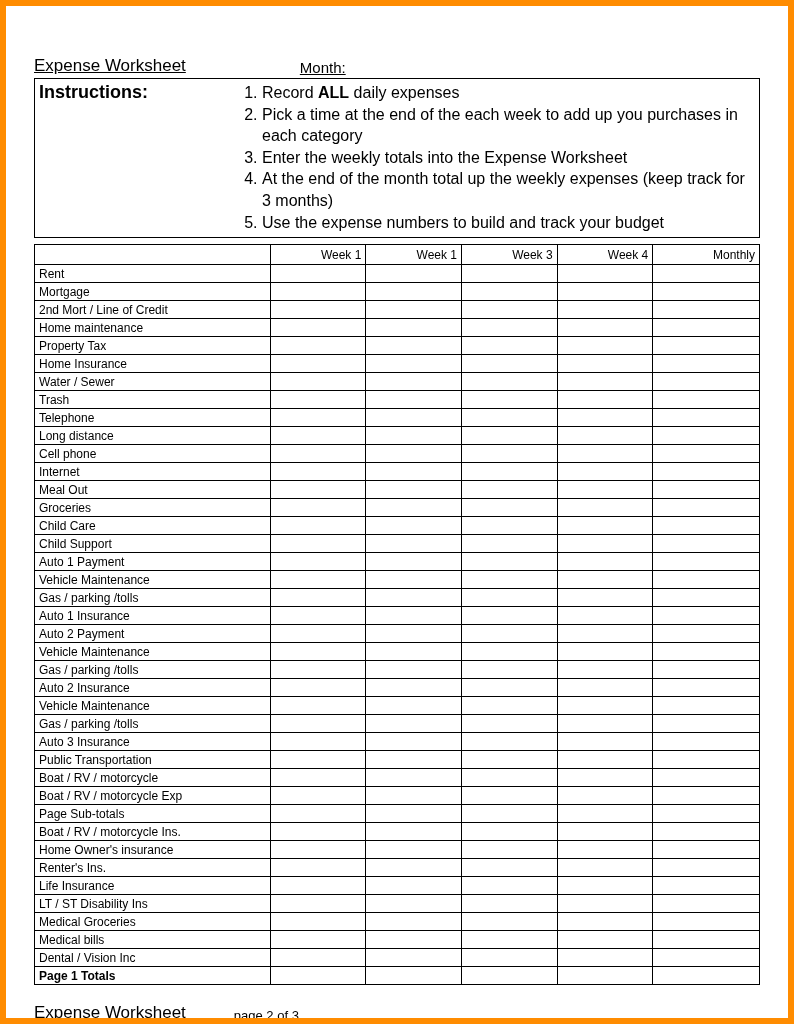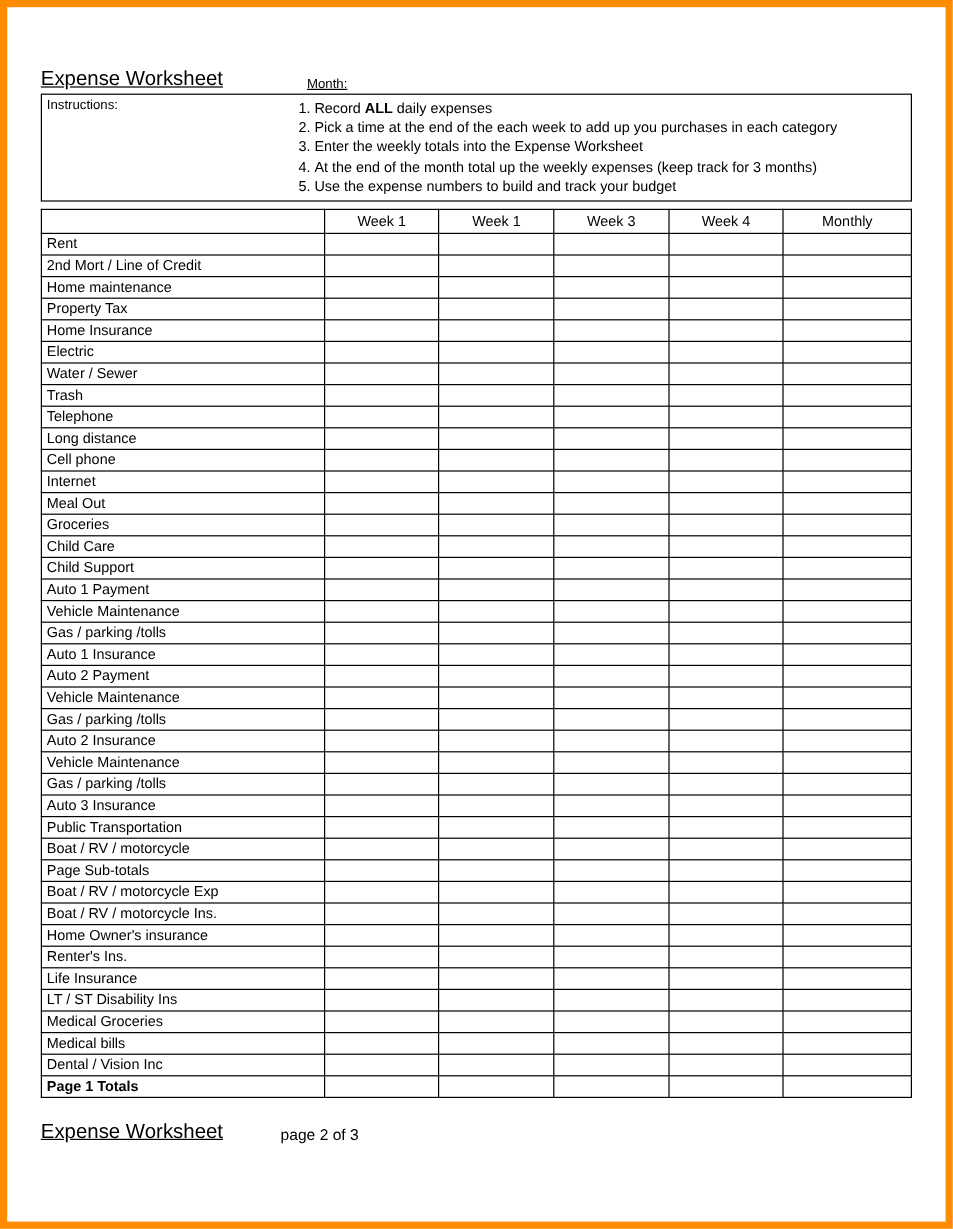--- a/index.html
+++ b/index.html
@@ -16,38 +16,38 @@
     display: flex;
     align-items: flex-end;
     margin-bottom: 2px;
   }
   .title {
     font-size: 17px;
     text-decoration: underline;
     white-space: nowrap;
   }
   .month-label {
-    font-size: 11px;
+    font-size: 15px;
     text-decoration: underline;
-    margin-left: 70px;
+    margin-left: 114px;
   }
   .instr-box {
     border: 1px solid #000;
     display: flex;
     padding: 3px 4px 4px 4px;
     margin-bottom: 6px;
   }
   .instr-label {
-    font-weight: normal;
-    font-size: 11px;
+    font-weight: bold;
+    font-size: 18px;
     width: 205px;
     flex-shrink: 0;
   }
   .instr-list {
-    font-size: 12px;
+    font-size: 16px;
     line-height: 1.35;
   }
   .instr-list ol {
     list-style: decimal;
     margin-left: 18px;
   }
   .bold { font-weight: bold; }
   table {
     width: 100%;
     border-collapse: collapse;
@@ -57,21 +57,21 @@
     border: 1px solid #000;
     padding: 1px 4px;
     height: 18px;
     text-align: left;
     vertical-align: middle;
     white-space: nowrap;
     overflow: hidden;
   }
   th {
     font-weight: normal;
-    text-align: center;
+    text-align: right;
     height: 20px;
   }
   .col-cat { width: 212px; }
   .col-w { width: 86px; }
   .col-m { width: 96px; }
   .totals-row td:first-child { font-weight: bold; }
   .footer {
     margin-top: 18px;
     display: flex;
     align-items: flex-end;
@@ -120,20 +120,28 @@
   <tbody id="tbody">
       <tr>
         <td>Rent</td>
         <td></td>
         <td></td>
         <td></td>
         <td></td>
         <td></td>
       </tr>
       <tr>
+        <td>Mortgage</td>
+        <td></td>
+        <td></td>
+        <td></td>
+        <td></td>
+        <td></td>
+      </tr>
+      <tr>
         <td>2nd Mort / Line of Credit</td>
         <td></td>
         <td></td>
         <td></td>
         <td></td>
         <td></td>
       </tr>
       <tr>
         <td>Home maintenance</td>
         <td></td>
@@ -152,28 +160,20 @@
       </tr>
       <tr>
         <td>Home Insurance</td>
         <td></td>
         <td></td>
         <td></td>
         <td></td>
         <td></td>
       </tr>
       <tr>
-        <td>Electric</td>
-        <td></td>
-        <td></td>
-        <td></td>
-        <td></td>
-        <td></td>
-      </tr>
-      <tr>
         <td>Water / Sewer</td>
         <td></td>
         <td></td>
         <td></td>
         <td></td>
         <td></td>
       </tr>
       <tr>
         <td>Trash</td>
         <td></td>
@@ -344,29 +344,29 @@
       </tr>
       <tr>
         <td>Boat / RV / motorcycle</td>
         <td></td>
         <td></td>
         <td></td>
         <td></td>
         <td></td>
       </tr>
       <tr>
+        <td>Boat / RV / motorcycle Exp</td>
+        <td></td>
+        <td></td>
+        <td></td>
+        <td></td>
+        <td></td>
+      </tr>
+      <tr>
         <td>Page Sub-totals</td>
-        <td></td>
-        <td></td>
-        <td></td>
-        <td></td>
-        <td></td>
-      </tr>
-      <tr>
-        <td>Boat / RV / motorcycle Exp</td>
         <td></td>
         <td></td>
         <td></td>
         <td></td>
         <td></td>
       </tr>
       <tr>
         <td>Boat / RV / motorcycle Ins.</td>
         <td></td>
         <td></td>

